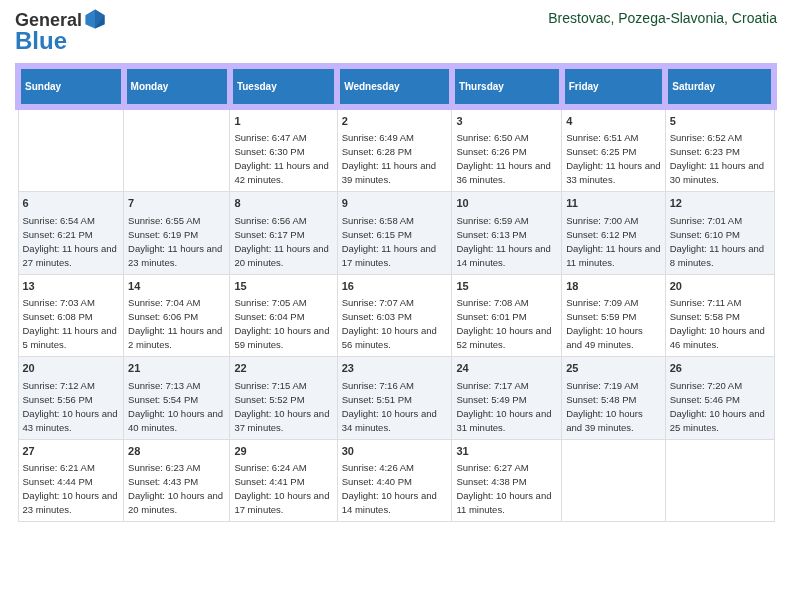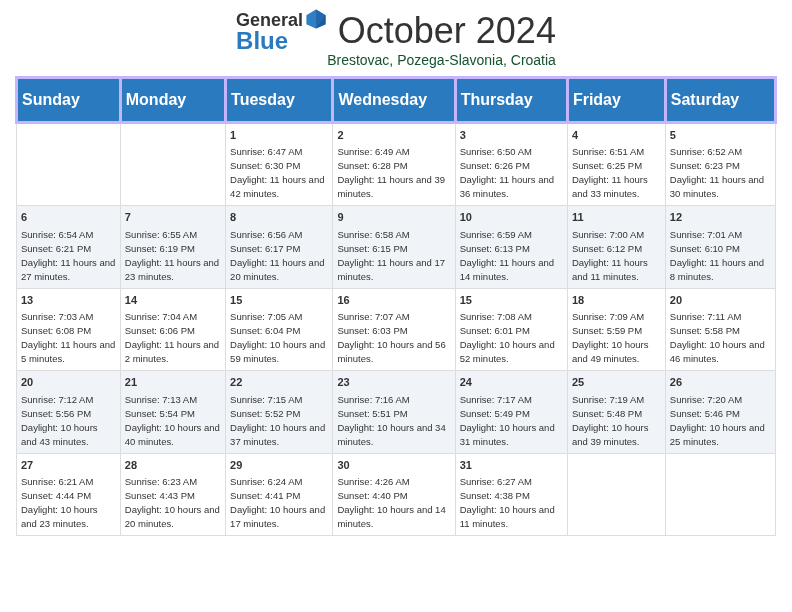--- a/index.html
+++ b/index.html
@@ -1,25 +1,25 @@
 <!DOCTYPE html>
 <html><head>
   <meta charset="utf-8">
   <style>
     * { box-sizing: border-box; margin: 0; padding: 0; }
     body { font-family: Arial, sans-serif; background: #fff; width: 792px; height: 612px; overflow: hidden; }
     .container { width: 792px; padding: 10px 15px; }
-    .header { display: flex; justify-content: center; align-items: flex-start; margin-bottom: 8px; }
+    .header { display: flex; justify-content: space-between; align-items: flex-start; margin-bottom: 8px; }
     .logo { display: flex; flex-direction: column; align-items: flex-start; }
     .title-block { text-align: right; }
     .month-title { font-size: 36px; color: #333; font-weight: normal; }
     .location { font-size: 14px; color: #14532d; }
     table { width: 100%; border-collapse: collapse; font-size: 10px; }
     thead tr { background-color: #2a7abf; }
-    thead th { color: white; padding: 12px 4px; text-align: left; font-size: 16px; font-weight: bold; border: 3px solid #c4b5fd; }
+    thead th { color: white; padding: 12px 4px; text-align: left; font-size: 10px; font-weight: bold; border: 6px solid #c4b5fd; }
     tbody tr { border-bottom: 1px solid #ddd; }
     tbody td { vertical-align: top; padding: 4px; border: 1px solid #ddd; height: 78px; color: #333; line-height: 1.4; }
     tbody tr:nth-child(even) { background-color: #f0f4f8; }
     tbody tr:nth-child(odd) { background-color: #ffffff; }
     .day-num { font-weight: bold; font-size: 11px; display: block; margin-bottom: 2px; }
     .day-info { font-size: 9.5px; color: #333; }
   </style>
 </head>
 <body>
 
@@ -30,21 +30,20 @@
       <span style="font-size:18px;font-weight:bold;color:#333;">General</span>
       <svg width="22" height="22" viewBox="0 0 30 30" style="margin-left:2px;margin-top:-4px;">
         <polygon points="15,2 28,10 28,22 15,28 2,22 2,10" fill="#2a7abf"></polygon>
         <polygon points="15,2 28,10 28,22 15,28" fill="#1a5a9f"></polygon>
         <polygon points="15,2 28,10 15,28 2,22 2,10" fill="#3a8acf" opacity="0.3"></polygon>
       </svg>
     </div>
     <span style="font-size:24px;font-weight:bold;color:#2a7abf;margin-top:-4px;">Blue</span>
   </div>
     <div class="title-block">
-      <div class="month-title">October 2024</div>
       <div class="location">Brestovac, Pozega-Slavonia, Croatia</div>
     </div>
   </div>
 
   <table>
     <thead>
       <tr>
         <th>Sunday</th>
         <th>Monday</th>
         <th>Tuesday</th>

